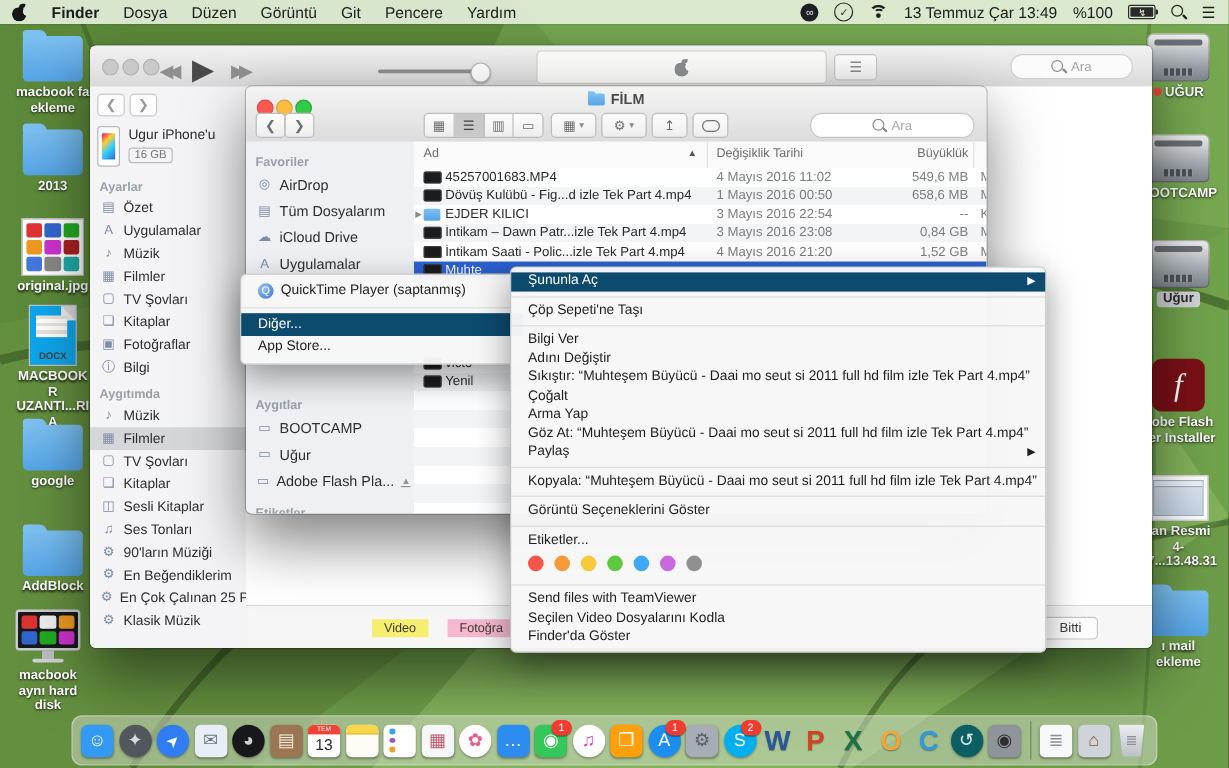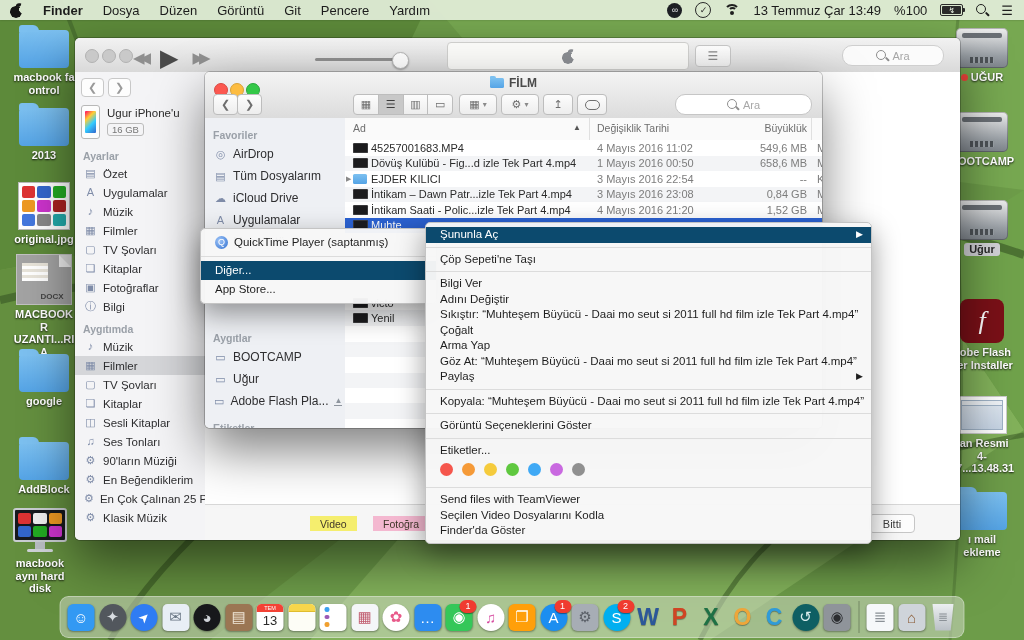--- a/index.html
+++ b/index.html
@@ -61,23 +61,23 @@
   .ic-drive{position:relative;width:52px;height:40px;margin:4px auto 0;
     background:linear-gradient(#f0f0f0,#9aa0a6 70%,#7e848b);border-radius:5px;
     box-shadow:inset 0 0 0 1px rgba(0,0,0,.25);}
   .ic-drive::before{content:"";position:absolute;left:6px;top:5px;width:40px;height:5px;
     background:#6a6f75;border-radius:2px;}
   .ic-drive::after{content:"";position:absolute;left:14px;bottom:5px;width:24px;height:6px;
     background:repeating-linear-gradient(90deg,#4d5257 0 3px,#9aa0a6 3px 5px);}
   .ic-image{position:relative;width:44px;height:40px;margin:6px auto 0;background:#fff;
     border:1px solid #bbb;display:grid;grid-template-columns:repeat(3,1fr);padding:3px;gap:2px;}
   .ic-image i{border-radius:2px;}
-  .ic-page{position:relative;width:38px;height:46px;margin:4px auto 0;background:#a3a3a3;
+  .ic-page{position:relative;width:38px;height:46px;margin:4px auto 0;background:#0ea5e9;
     border:1px solid #c2c2c2;font-size:8px;color:#444;display:flex;align-items:flex-end;
-    justify-content:center;padding-bottom:3px;font-weight:bold;padding-left:16px;}
+    justify-content:center;padding-bottom:3px;font-weight:bold;}
   .ic-page::before{content:"";position:absolute;right:0;top:0;border:6px solid #d8d8d8;
     border-left-color:#eee;border-bottom-color:#eee;}
   .ic-page::after{content:"";position:absolute;left:5px;top:8px;width:26px;height:18px;
     background:repeating-linear-gradient(#e8e4da 0 3px,#fff 3px 6px);}
   .ic-imac{position:relative;width:54px;height:46px;margin:4px auto 0;}
   .ic-imac .scr{width:54px;height:34px;background:#17191d;border:2px solid #c9cdd2;
     border-radius:3px;box-sizing:border-box;display:grid;grid-template-columns:repeat(3,1fr);
     padding:3px;gap:2px;}
   .ic-imac .scr i{border-radius:2px;}
   .ic-imac .std{margin:0 auto;width:10px;height:7px;background:#b9bdc3;}
@@ -292,21 +292,21 @@
     <span class="mag"></span>
     <span class="nc-icon">☰</span>
   </div>
 </div>
 
 <div id="desktop-icons">
       <div class="dicon" style="left: 12px; top: 22px;">
         <div class="ic-folder"></div>
         <div class="dlabel">
           <span class="line">macbook fa</span>
-          <span class="line">ontrol</span>
+          <span class="line">ekleme</span>
         </div>
       </div>
       <div class="dicon" style="left: 12px; top: 100px;">
         <div class="ic-folder"></div>
         <div class="dlabel">
           <span class="line">2013</span>
         </div>
       </div>
       <div class="dicon" style="left: 12px; top: 176px;">
         <div class="ic-image">

